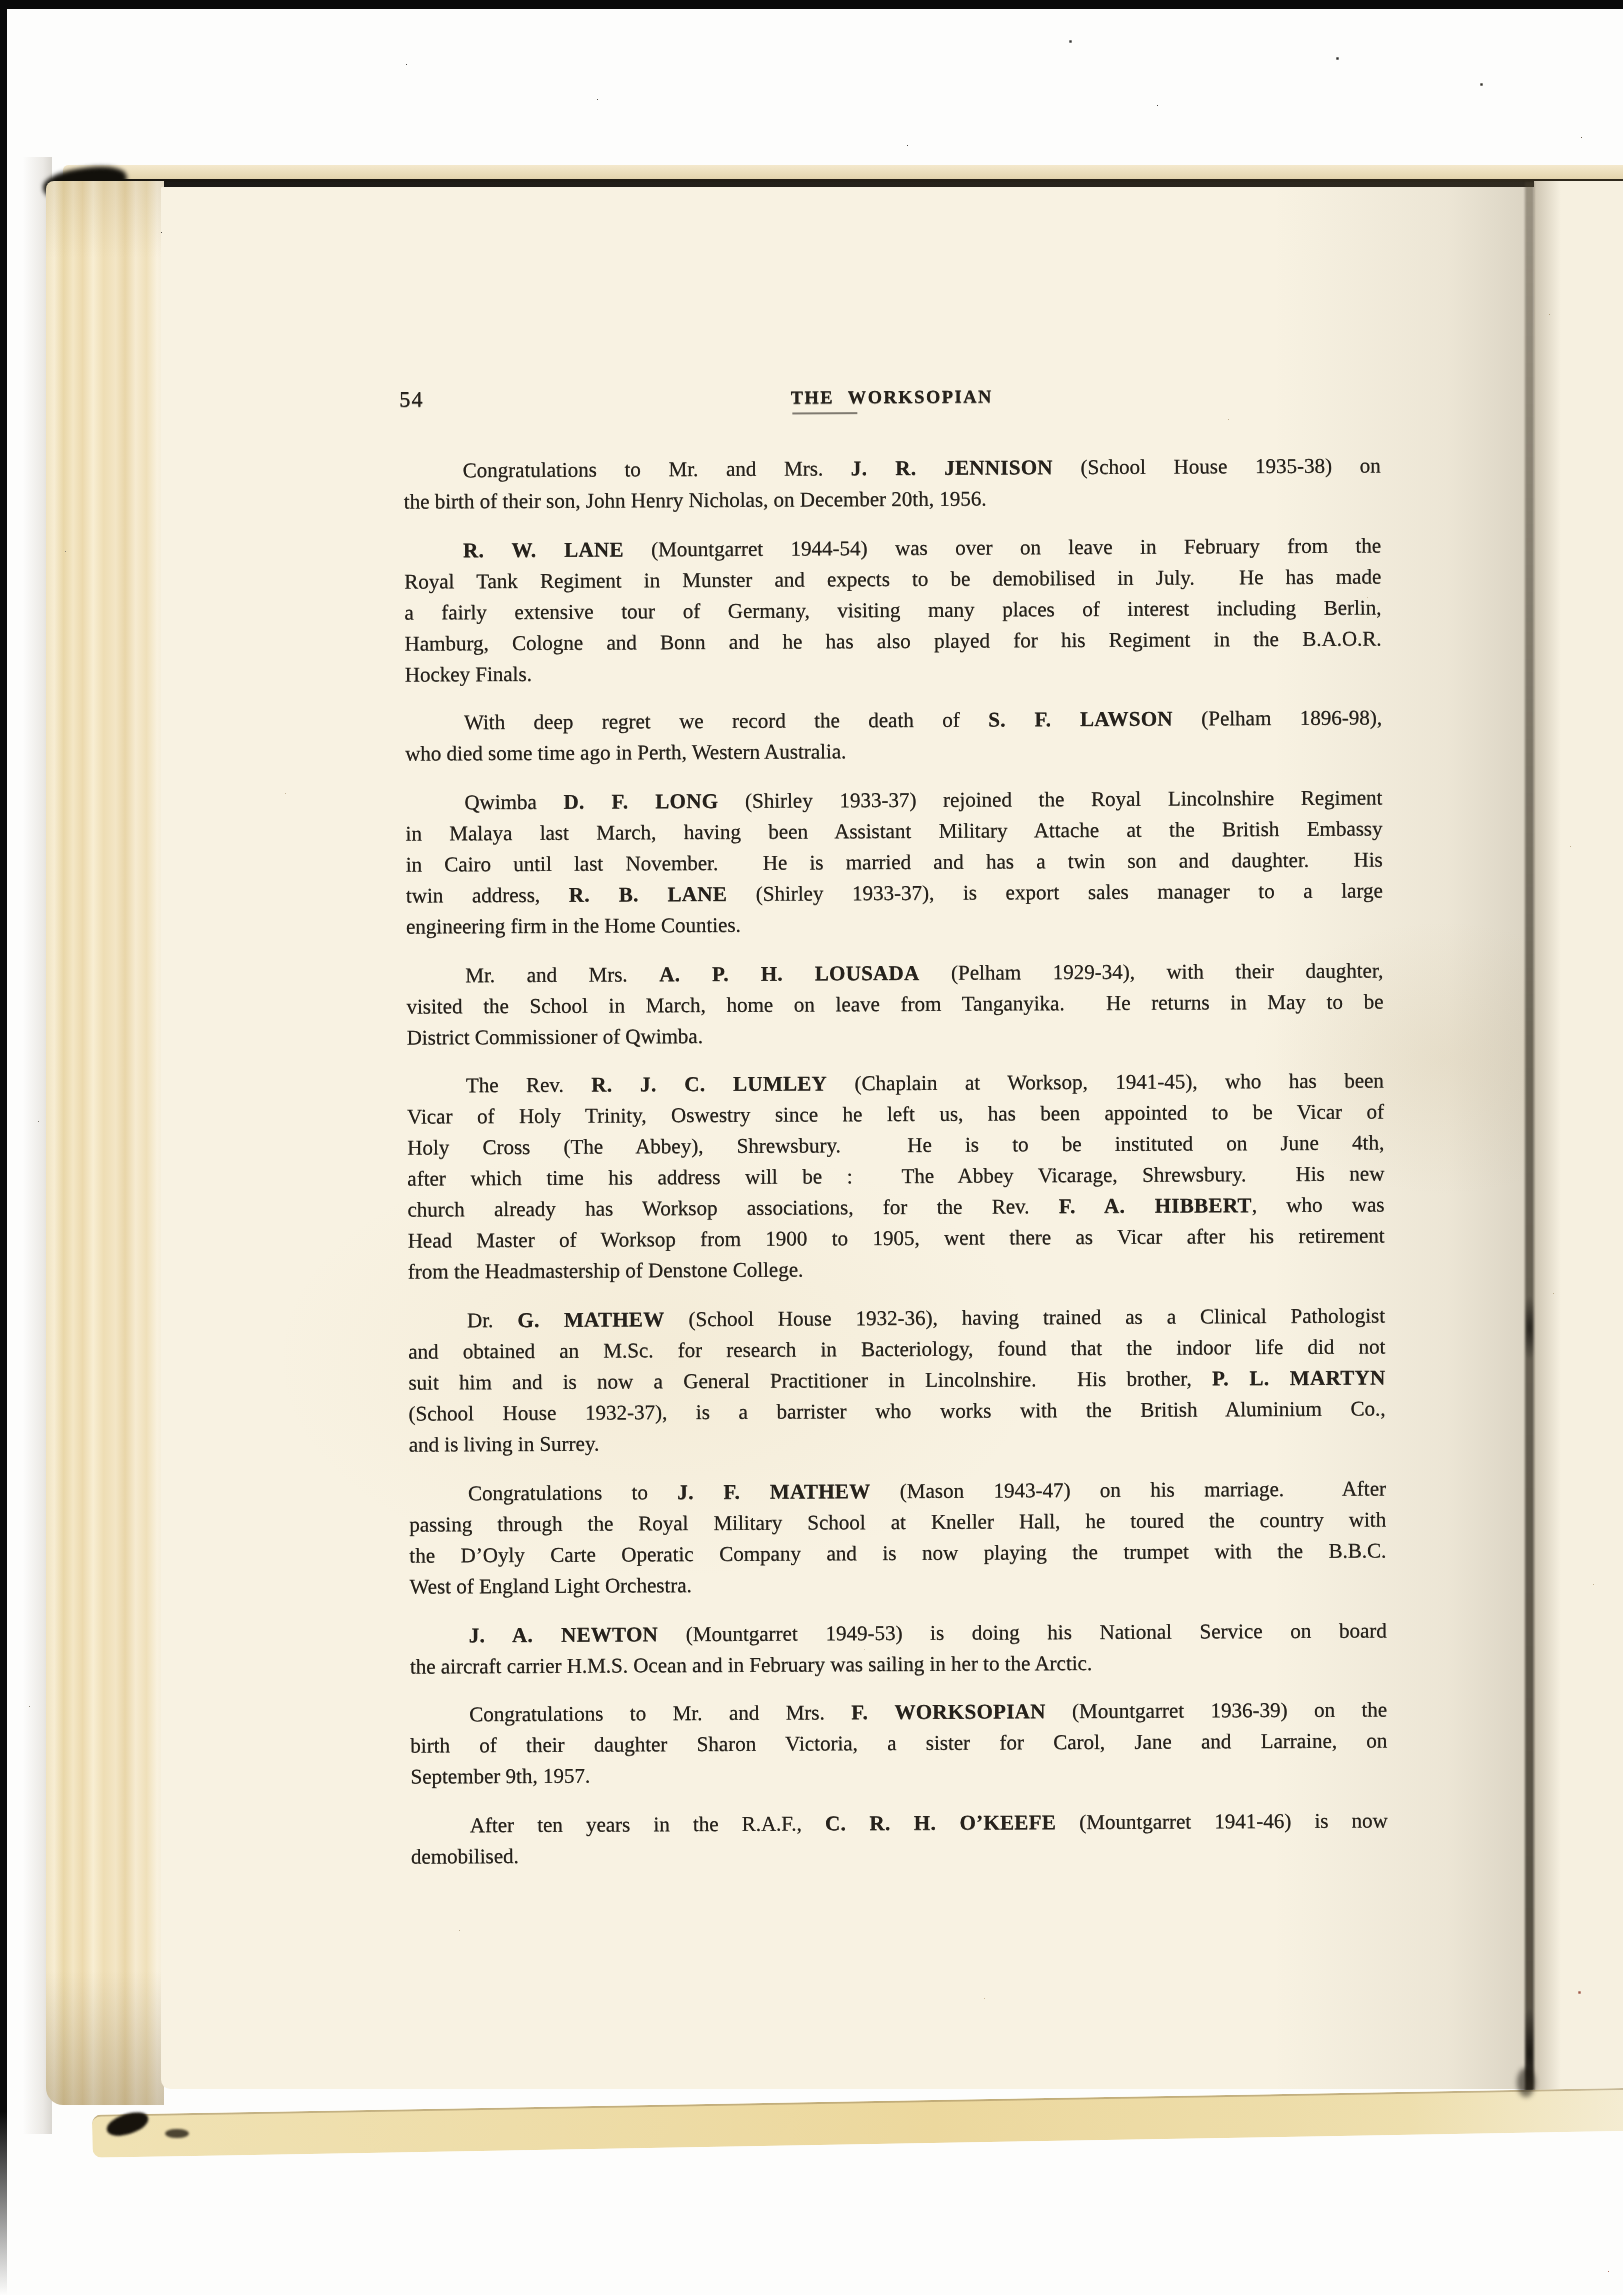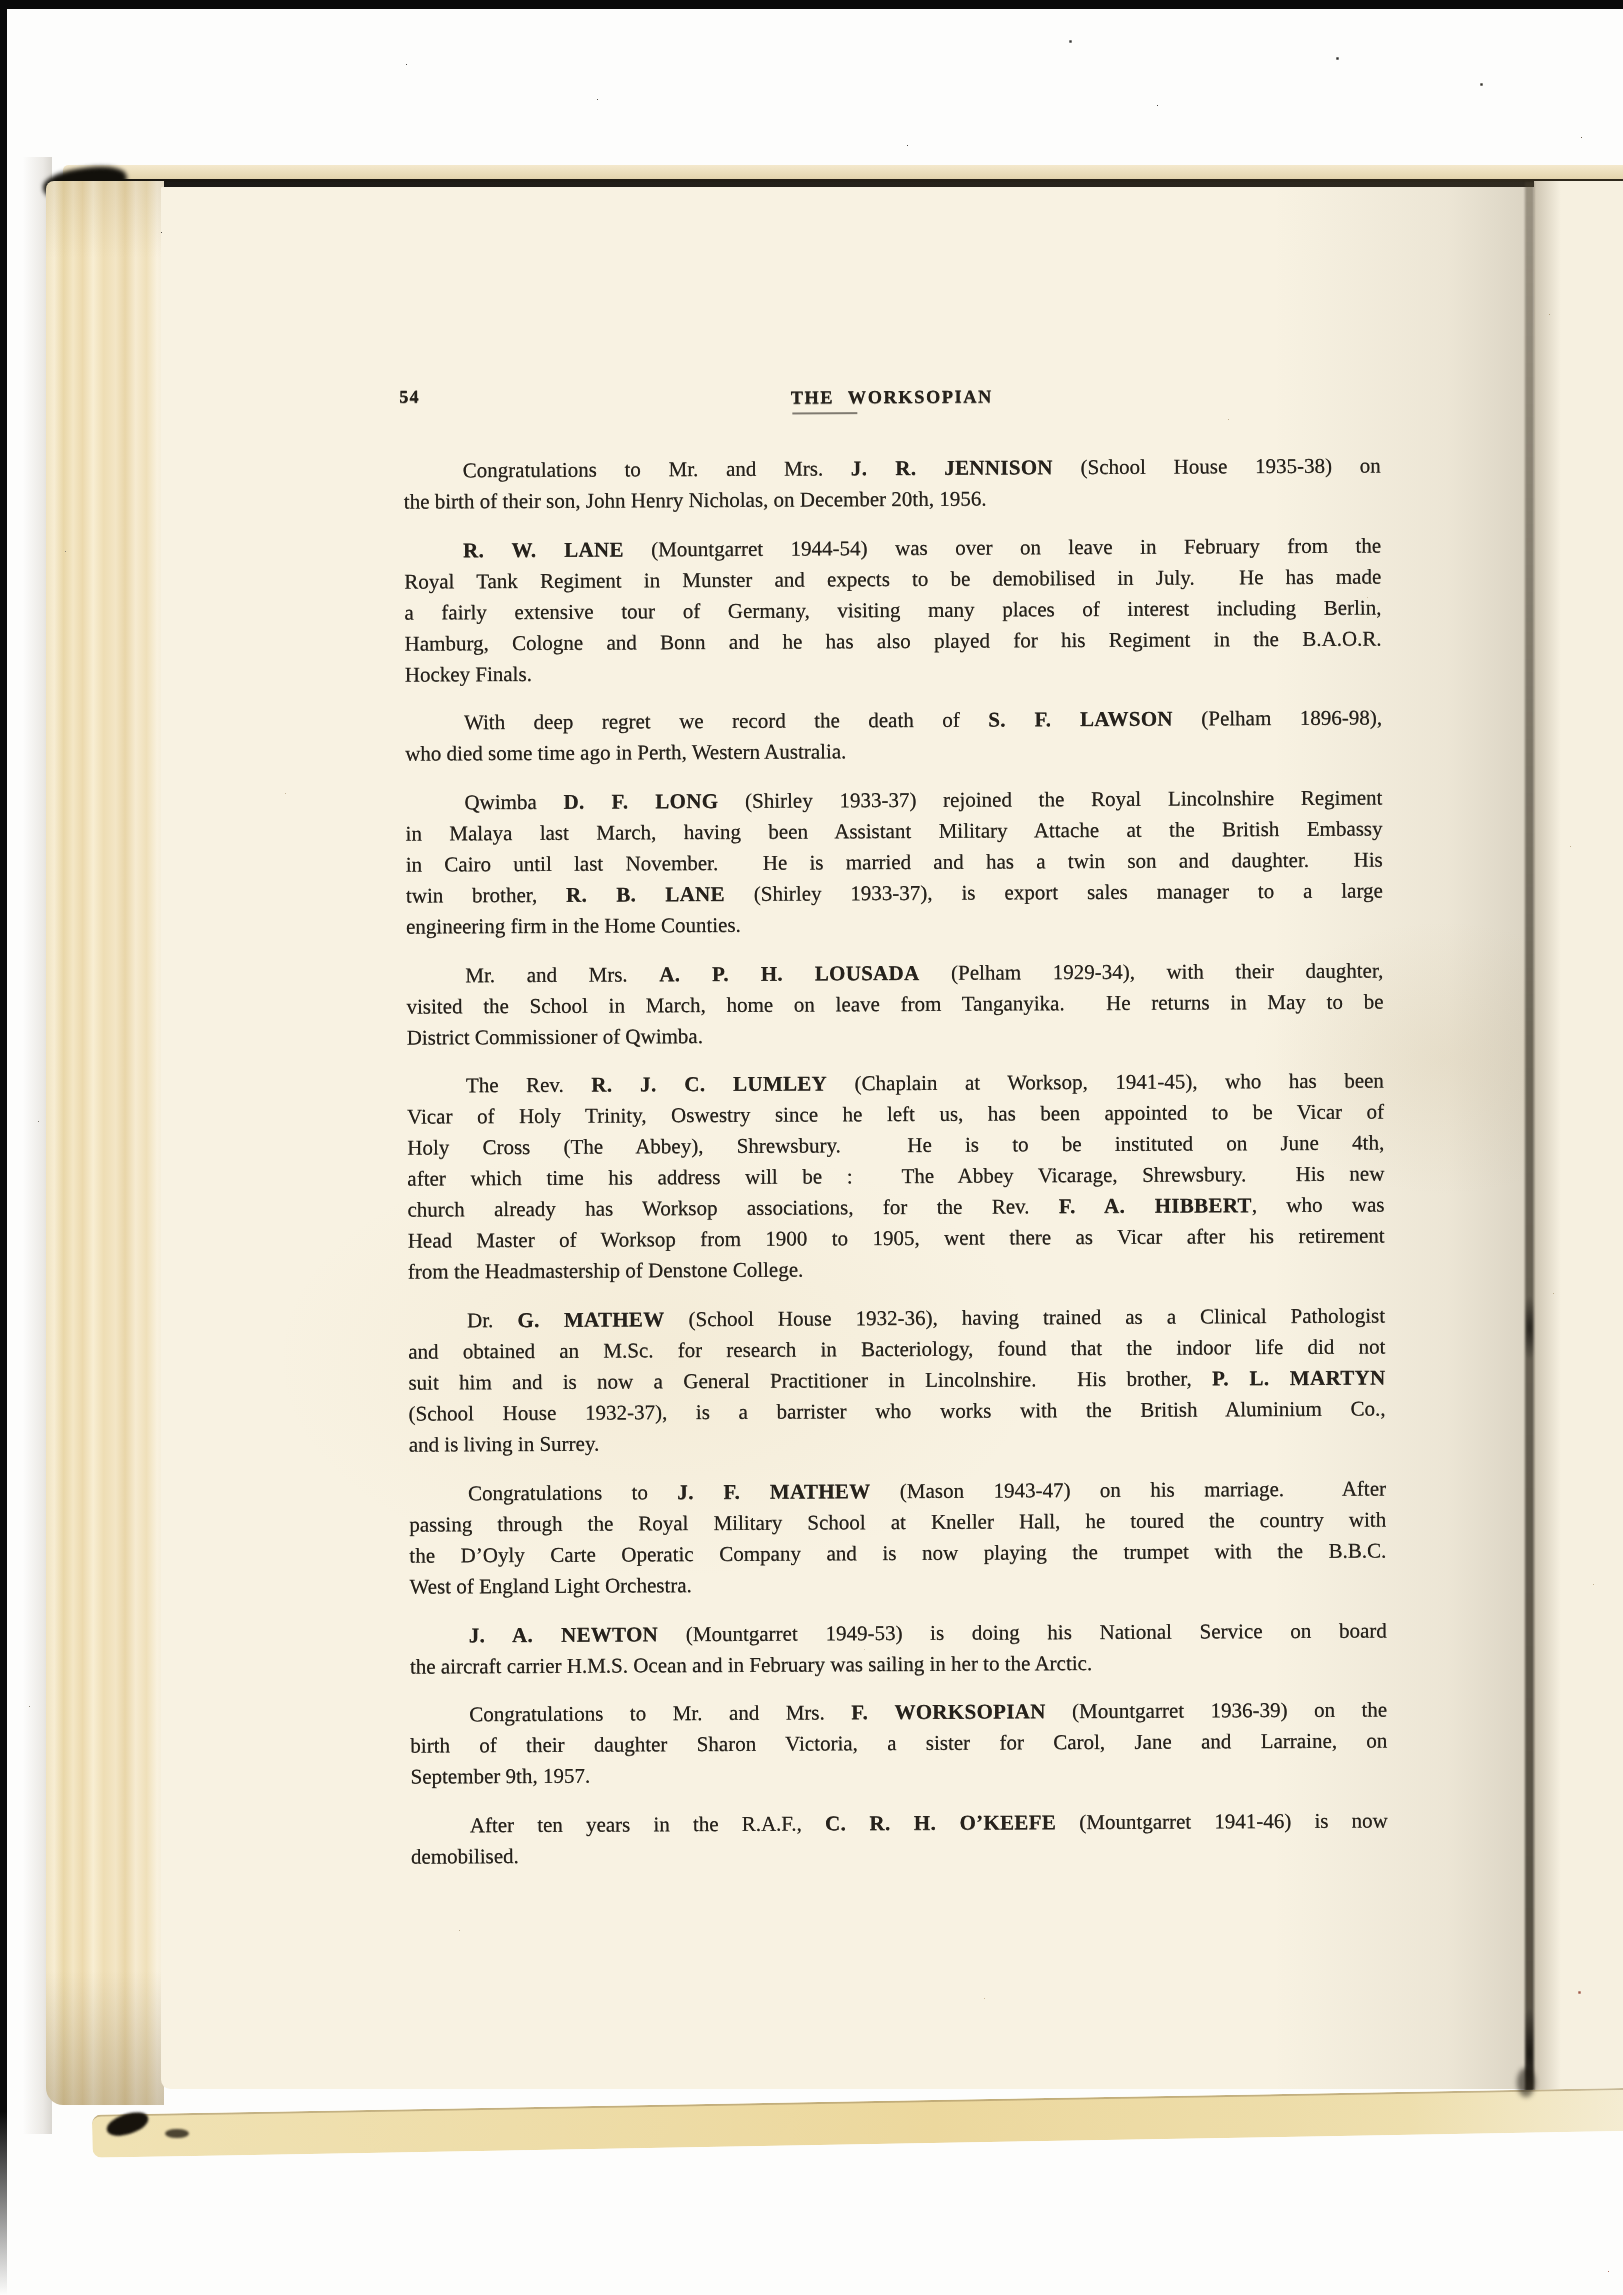--- a/index.html
+++ b/index.html
@@ -59,22 +59,22 @@
       65px 551px 0 0 #8b8577, 38px 1121px 0 0 #7c776c, 29px 1706px 0 0 #8d877a,
       1228px 419px 0 0 rgba(125,95,50,.45), 285px 793px 0 0 rgba(125,95,50,.40),
       459px 1930px 0 0 rgba(125,95,50,.45), 984px 1998px 0 0 rgba(125,95,50,.38),
       1367px 597px 0 0 rgba(125,95,50,.35), 864px 1649px 0 0 rgba(125,95,50,.30),
       1549px 314px 0 0 rgba(140,115,70,.55), 1570px 846px 0 0 rgba(140,115,70,.5),
       1553px 1293px 0 0 rgba(140,115,70,.5), 1593px 1584px 0 0 rgba(140,115,70,.5),
       1579px 1992px 0 0.7px rgba(138,51,36,.8), 1608px 2271px 0 0 rgba(138,51,36,.7);}
   
   .content{position:absolute;left:0;top:0;width:1623px;height:2295px;z-index:20;
     transform:rotate(-0.3deg);transform-origin:884px 1113px;color:var(--ink,#26221c);}
-  .page-number{position:absolute;left:403px;top:384px;font-size:18px;letter-spacing:1.3px;
-    text-shadow:0 1px 0 rgba(40,36,30,.35), 0.2px 0.2px 0.3px rgba(38,33,26,.8);font-weight:bold;}
+  .page-number{position:absolute;left:403px;top:384px;font-size:22px;letter-spacing:1.3px;
+    text-shadow:0 1px 0 rgba(40,36,30,.35), 0.2px 0.2px 0.3px rgba(38,33,26,.8);}
   .journal-title{position:absolute;left:407px;top:387px;width:977px;text-align:center;
     font-size:18.3px;font-weight:bold;letter-spacing:1.6px;word-spacing:7.9px;
     text-shadow:0 1px 0 rgba(40,36,30,.38), 0.2px 0.2px 0.3px rgba(38,33,26,.7);}
   .title-understrike{position:absolute;left:796px;top:412px;width:65px;height:2px;
     background:rgba(30,25,20,.55);filter:blur(0.4px);}
   .text-block{position:absolute;left:407px;top:453px;width:977px;font-size:21px;}
   .para{margin:0 0 17.7px 0;}
   .line{line-height:31px;text-align:justify;text-align-last:justify;white-space:normal;
     text-shadow:0.2px 0.3px 0.3px rgba(38,33,26,.72);}
   .line.first{text-indent:59px;}
@@ -121,21 +121,21 @@
         <div class="line last"><span>Hockey Finals.</span></div>
       </div>
       <div class="para">
         <div class="line first"><span>With deep regret we record the death of </span><span class="b">S. F. LAWSON</span><span> (Pelham 1896-98),</span></div>
         <div class="line last"><span>who died some time ago in Perth, Western Australia.</span></div>
       </div>
       <div class="para">
         <div class="line first"><span>Qwimba </span><span class="b">D. F. LONG</span><span> (Shirley 1933-37) rejoined the Royal Lincolnshire Regiment</span></div>
         <div class="line"><span>in Malaya last March, having been Assistant Military Attache at the British Embassy</span></div>
         <div class="line"><span>in Cairo until last November.&nbsp; He is married and has a twin son and daughter.&nbsp; His</span></div>
-        <div class="line"><span>twin brother, </span><span class="b">R. B. LANE</span><span> (Shirley 1933-37), is export sales manager to a large</span></div>
+        <div class="line"><span>twin address, </span><span class="b">R. B. LANE</span><span> (Shirley 1933-37), is export sales manager to a large</span></div>
         <div class="line last"><span>engineering firm in the Home Counties.</span></div>
       </div>
       <div class="para">
         <div class="line first"><span>Mr. and Mrs. </span><span class="b">A. P. H. LOUSADA</span><span> (Pelham 1929-34), with their daughter,</span></div>
         <div class="line"><span>visited the School in March, home on leave from Tanganyika.&nbsp; He returns in May to be</span></div>
         <div class="line last"><span>District Commissioner of Qwimba.</span></div>
       </div>
       <div class="para">
         <div class="line first"><span>The Rev. </span><span class="b">R. J. C. LUMLEY</span><span> (Chaplain at Worksop, 1941-45), who has been</span></div>
         <div class="line"><span>Vicar of Holy Trinity, Oswestry since he left us, has been appointed to be Vicar of</span></div>

